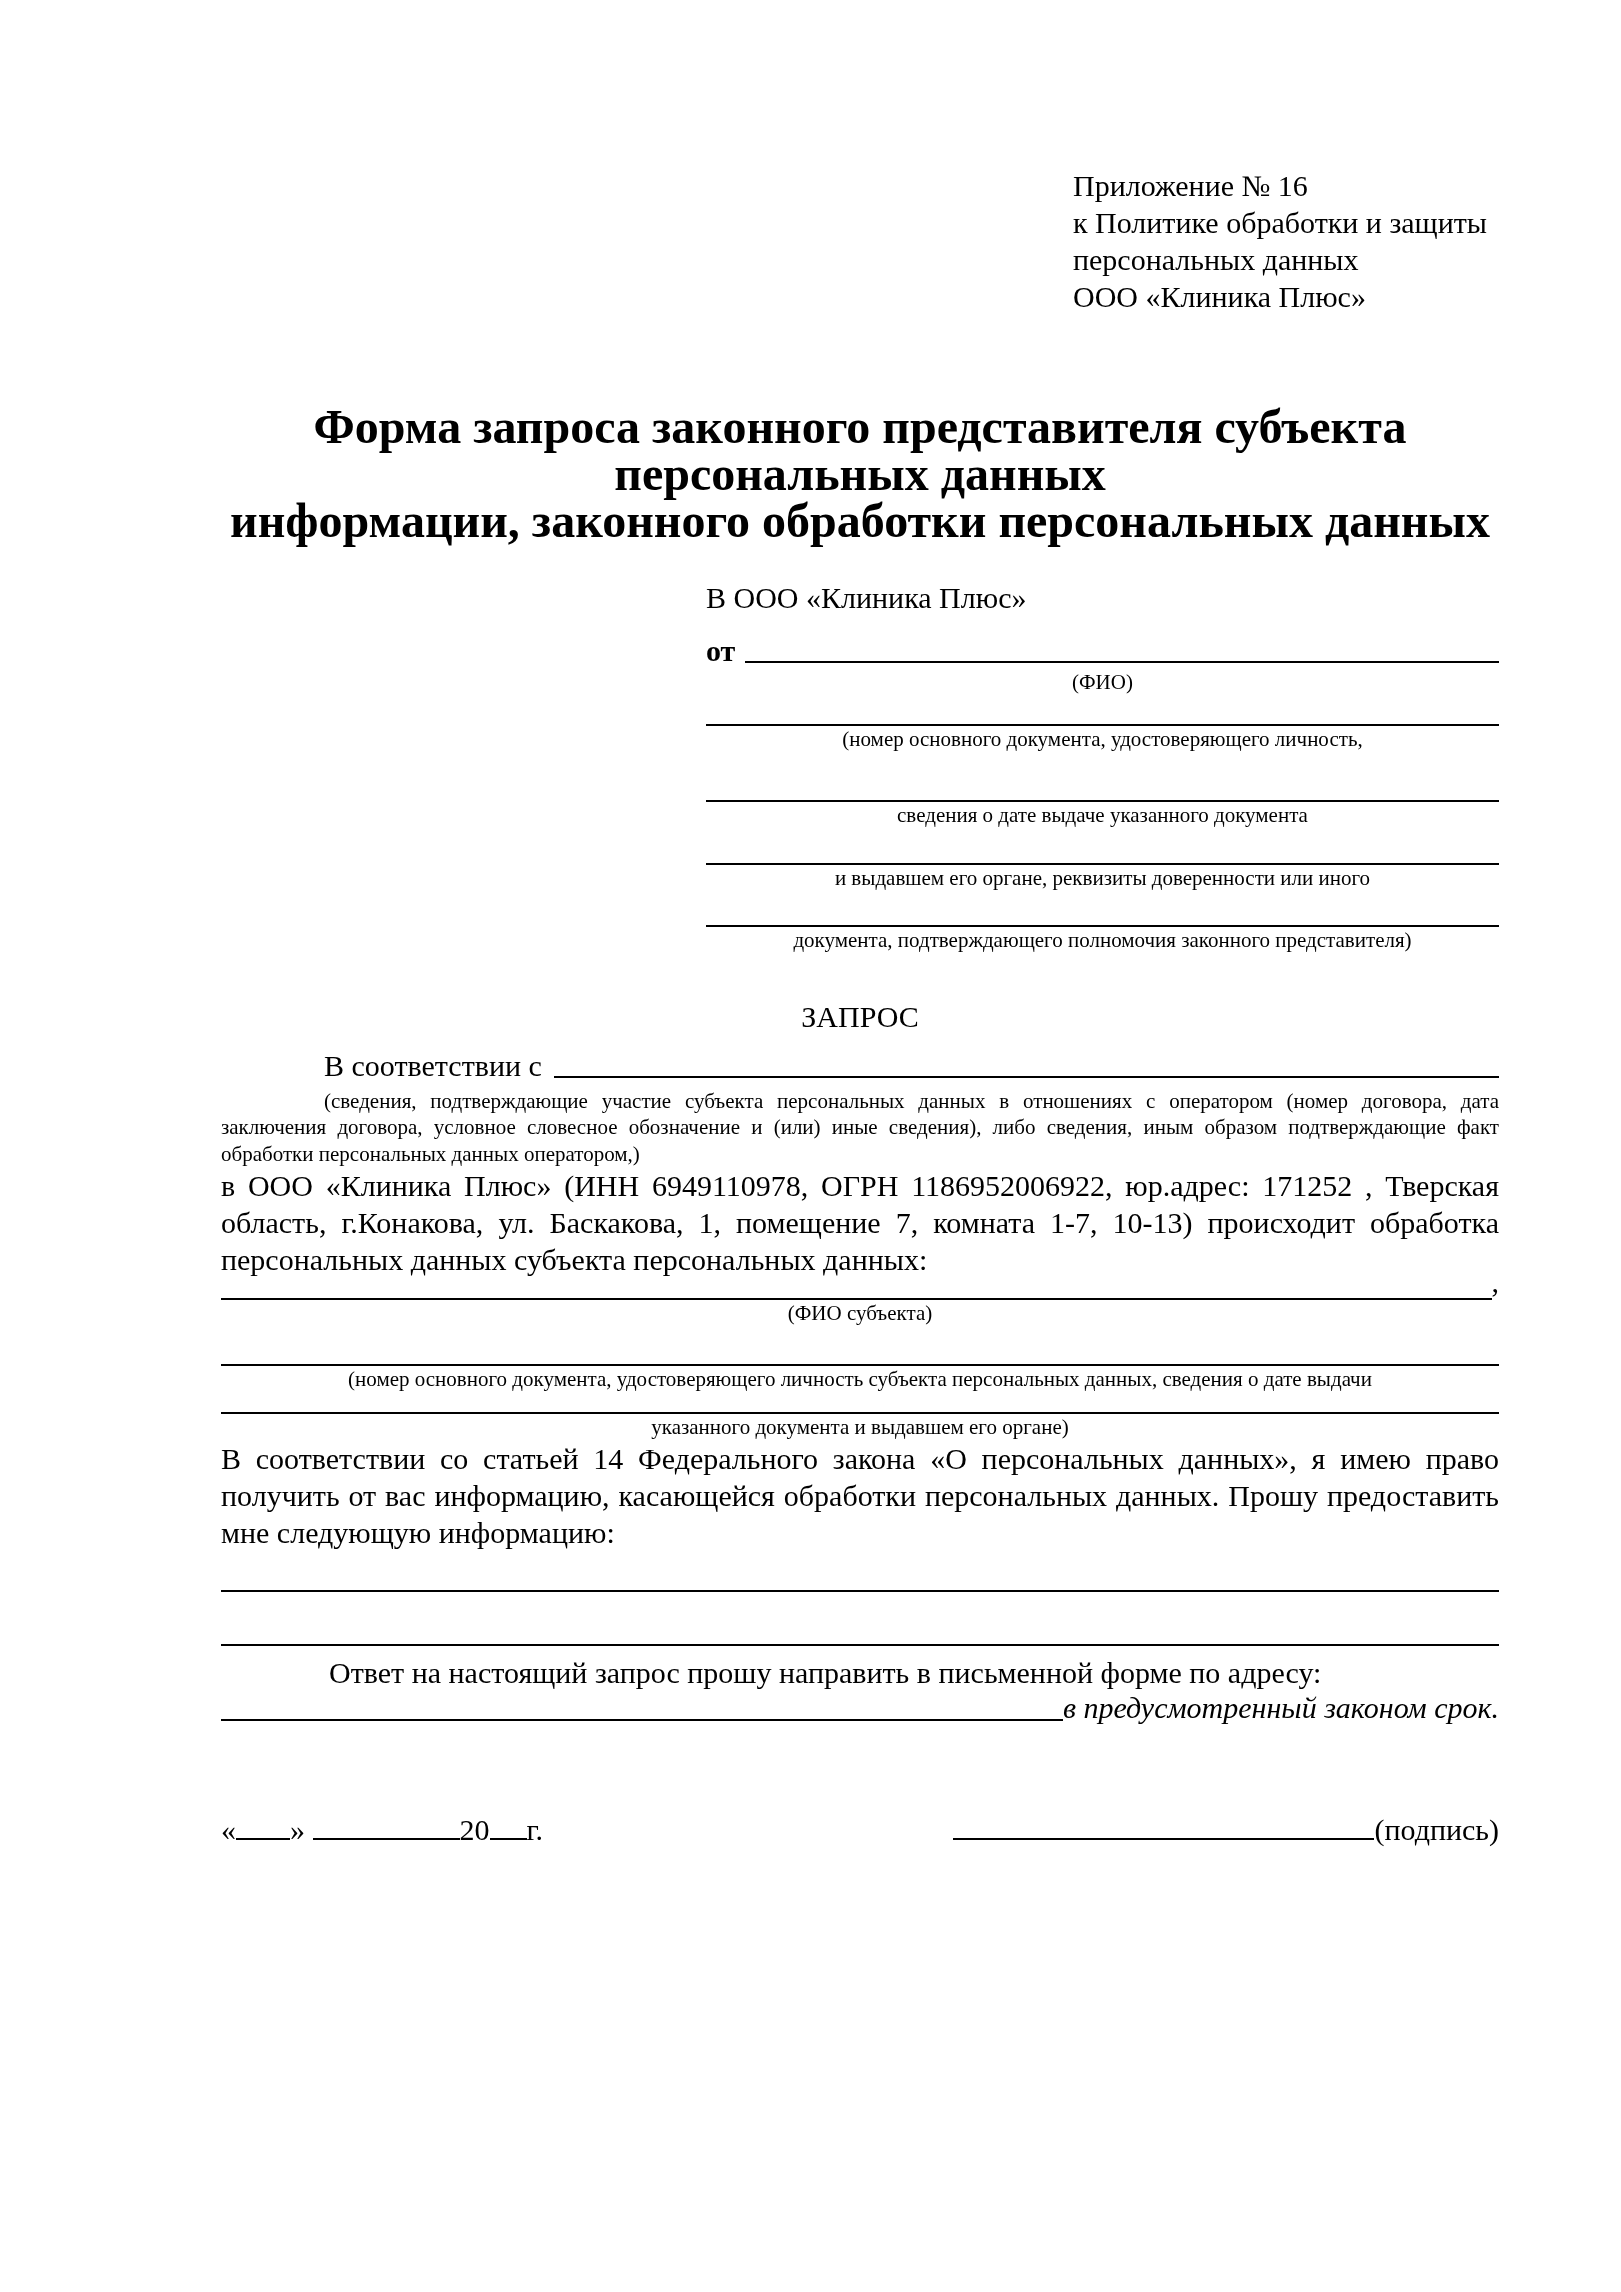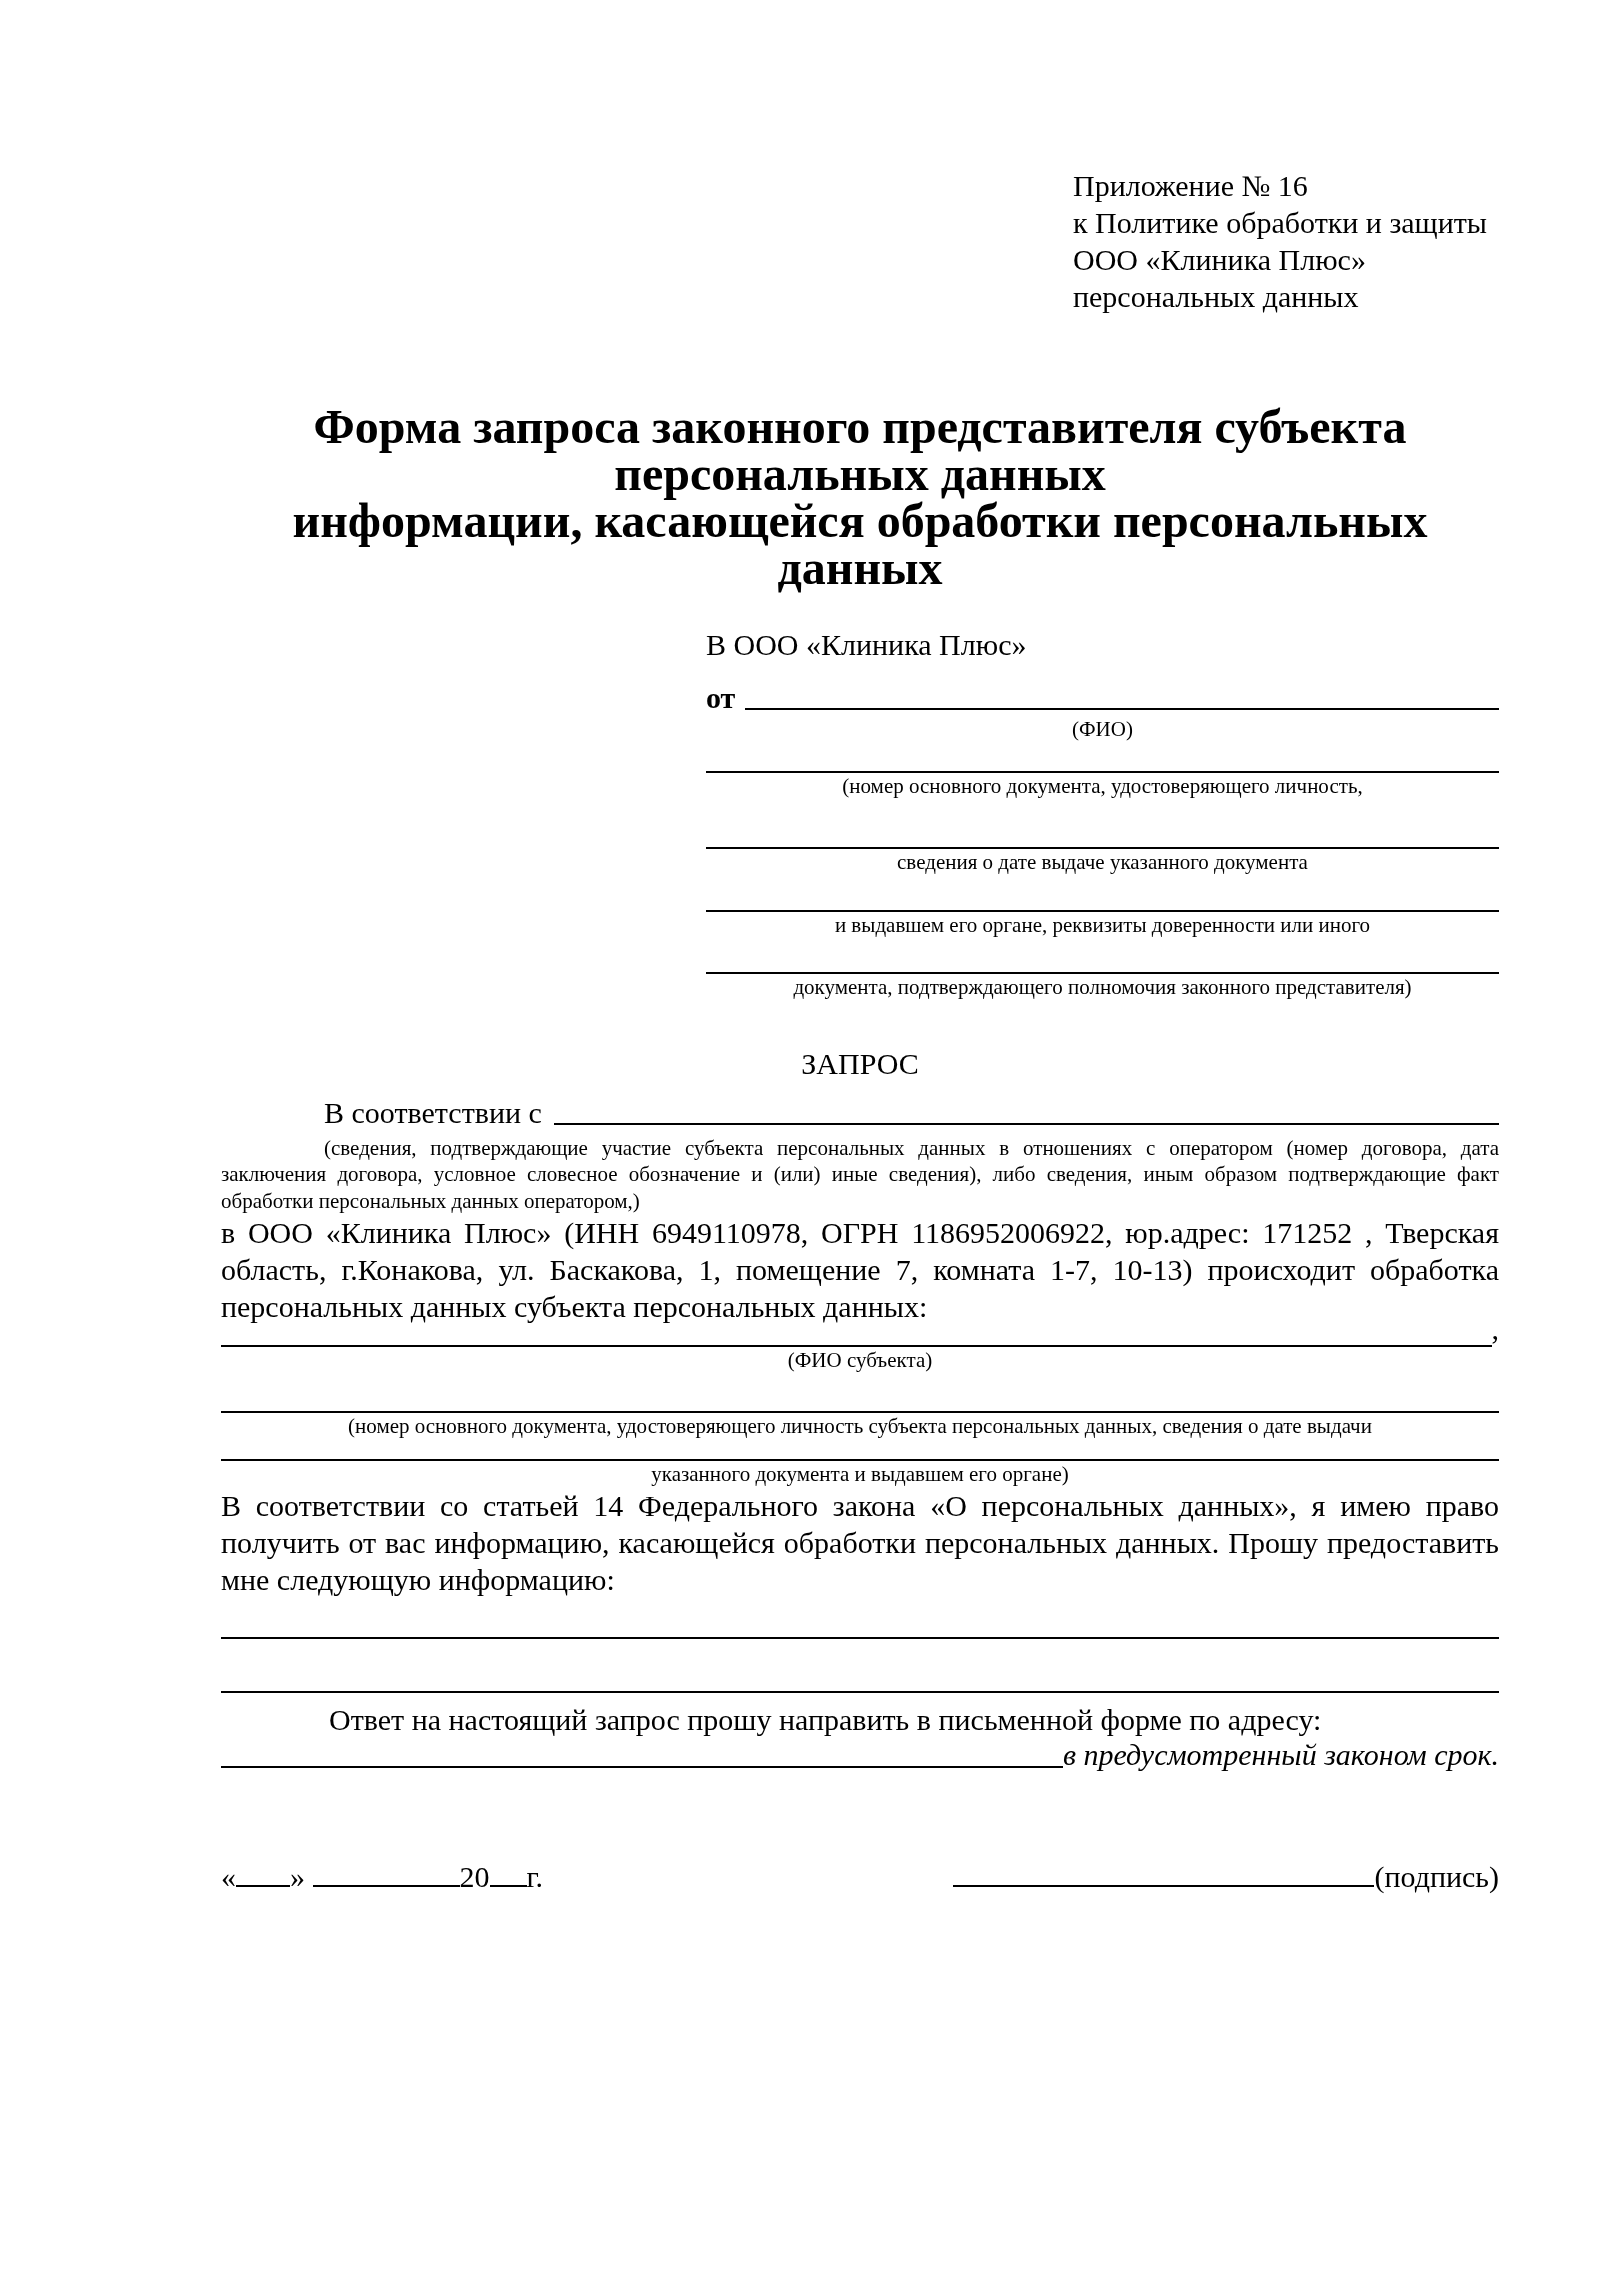--- a/index.html
+++ b/index.html
@@ -46,27 +46,27 @@
   .nowrap{white-space:nowrap;}
 </style>
 </head>
 <body>
 
 <div class="page">
 
   <div class="header-block">
     <div>Приложение № 16</div>
     <div>к Политике обработки и защиты</div>
+    <div>персональных данных</div>
     <div>ООО «Клиника Плюс»</div>
-    <div>персональных данных</div>
   </div>
 
   <div class="title">
     <div>Форма запроса законного представителя субъекта персональных данных</div>
-    <div>информации, касающейся обработки персональных данных</div>
+    <div>информации, законного обработки персональных данных</div>
   </div>
 
   <div class="addr">
     <div>В ООО «Клиника Плюс»</div>
 
     <div class="row from-row">
       <span class="lbl">от</span>
       <span class="fill"></span>
     </div>
     <div class="cap small">(ФИО)</div>

